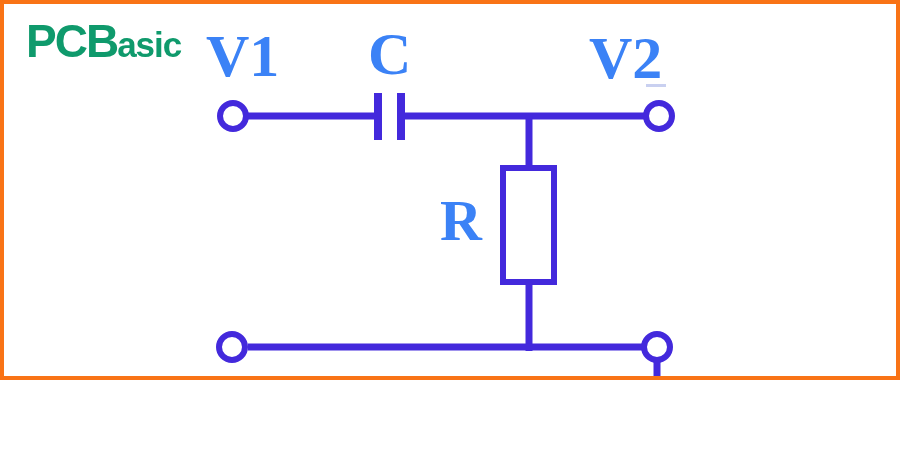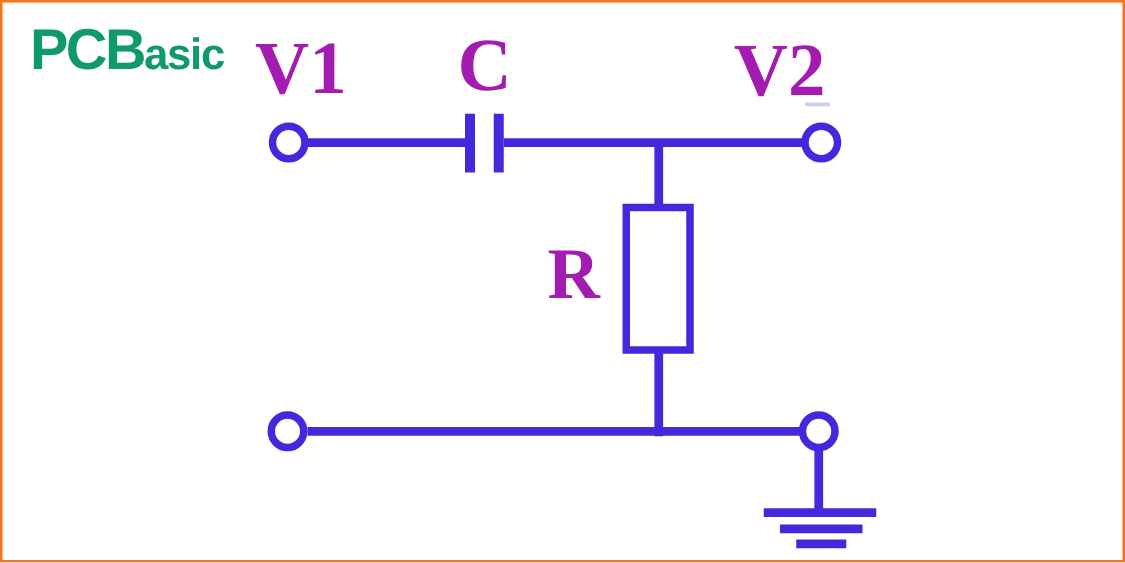--- a/index.html
+++ b/index.html
@@ -1,22 +1,22 @@
 <!DOCTYPE html>
 <html><head>
 <meta charset="utf-8">
 <style>
   html, body { margin: 0; padding: 0; background: #ffffff; }
   .canvas {
     position: relative;
     width: 900px;
-    height: 450px;
+    height: 380px;
     box-sizing: border-box;
     background: #ffffff;
-    border: 2px solid #f97316;
+    border: 4px solid #f97316;
     overflow: hidden;
     font-family: "Liberation Sans", sans-serif;
   }
   .logo {
     position: absolute;
     left: 22px;
     top: 14px;
     color: #0f9a6c;
     white-space: nowrap;
     user-select: none;
@@ -31,21 +31,21 @@
   .logo .logo-sub {
     font-family: "Liberation Sans", sans-serif;
     font-weight: 900;
     font-size: 35px;
     letter-spacing: -1px;
   }
   .lbl {
     position: absolute;
     font-family: "Liberation Serif", serif;
     font-weight: bold;
-    color: #a21caf;
+    color: #3b82f6;
     line-height: 1;
     user-select: none;
   }
   .lbl-v1 { left: 202px; top: 22px;  font-size: 60px; }
   .lbl-c  { left: 364px; top: 20px;  font-size: 60px; }
   .lbl-v2 { left: 585px; top: 24px;  font-size: 60px; }
   .lbl-r  { left: 436px; top: 188px; font-size: 58px; }
   .v2-underline {
     position: absolute;
     left: 642px;

